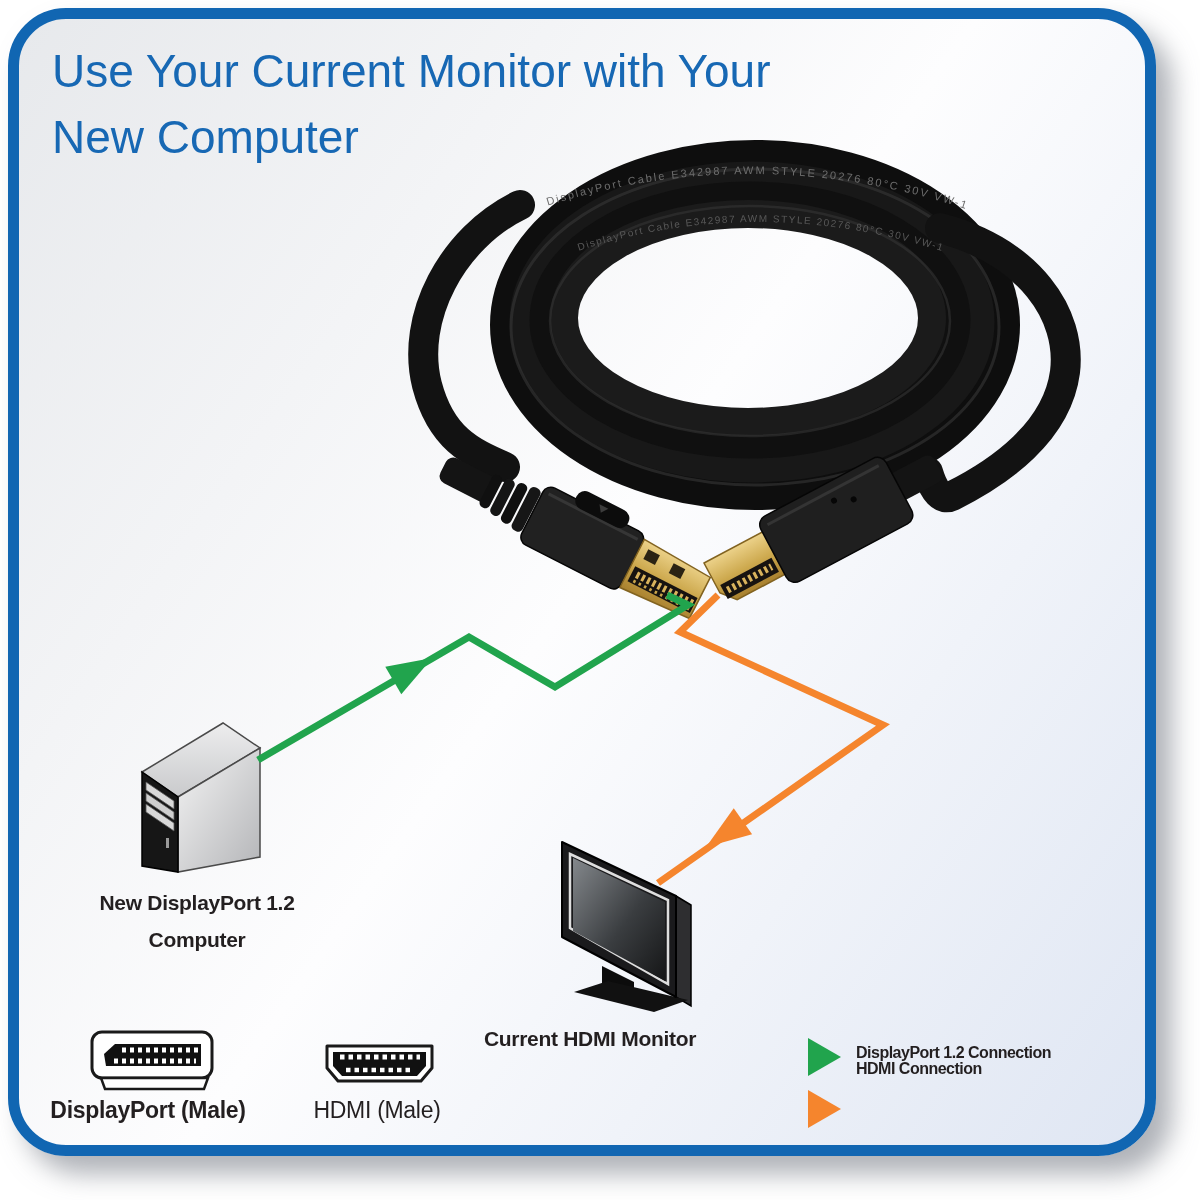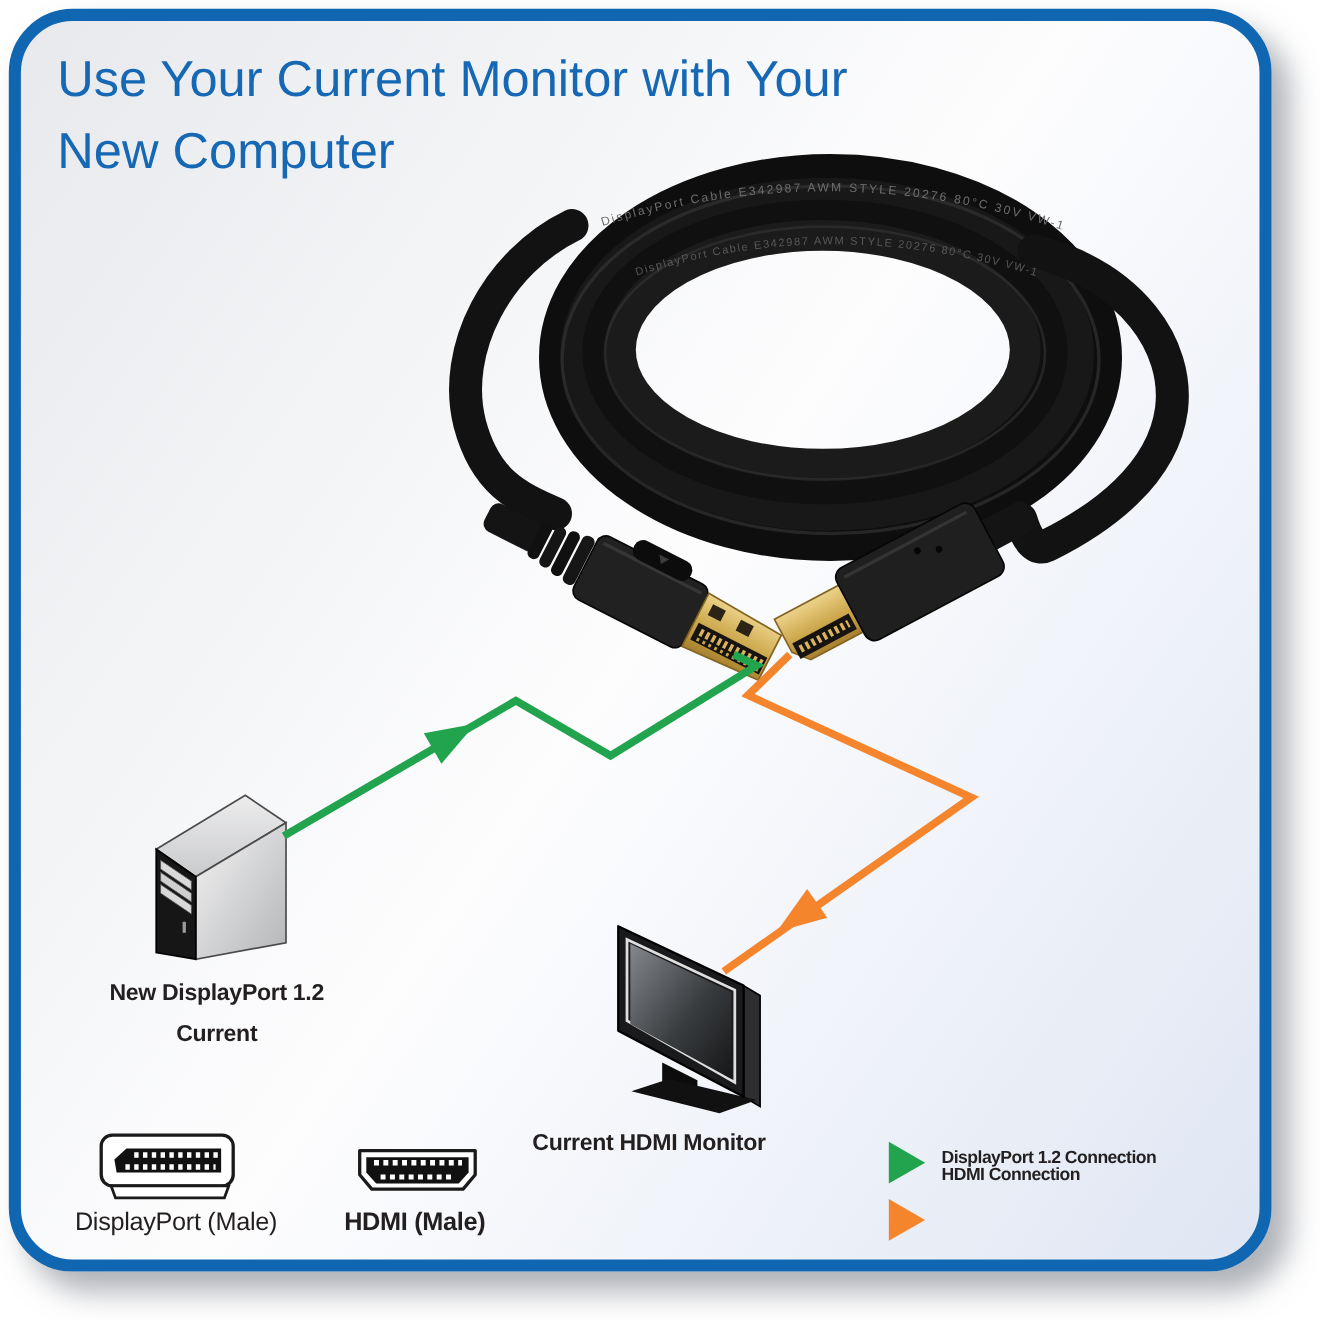--- a/index.html
+++ b/index.html
@@ -154,24 +154,24 @@
   <polygon points="808,1090 841,1109 808,1128" fill="#f5852d"></polygon>
 </svg>
 
 <div class="abs title" style="color: rgb(23, 104, 180);">
   <div>Use Your Current Monitor with Your</div>
   <div>New Computer</div>
 </div>
 
 <div class="abs dev-label" style="left:197px;top:884px;">
   <div>New DisplayPort 1.2</div>
-  <div>Current</div>
+  <div>Computer</div>
 </div>
 
 <div class="abs dev-label" style="left:590px;top:1020px;">Current HDMI Monitor</div>
 
-<div class="abs key-label" style="left:160px;top:1097px;">DisplayPort (Male)</div>
+<div class="abs key-label" style="left:148px;top:1097px;font-weight:bold;">DisplayPort (Male)</div>
 
-<div class="abs key-label" style="left:377px;top:1097px;font-weight:bold;">HDMI (Male)</div>
+<div class="abs key-label" style="left:377px;top:1097px;">HDMI (Male)</div>
 
 <div class="abs legend-label" style="left:856px;top:1044px;">DisplayPort 1.2 Connection</div>
 
 <div class="abs legend-label" style="left:856px;top:1060px;">HDMI Connection</div>
 
 </body></html>

